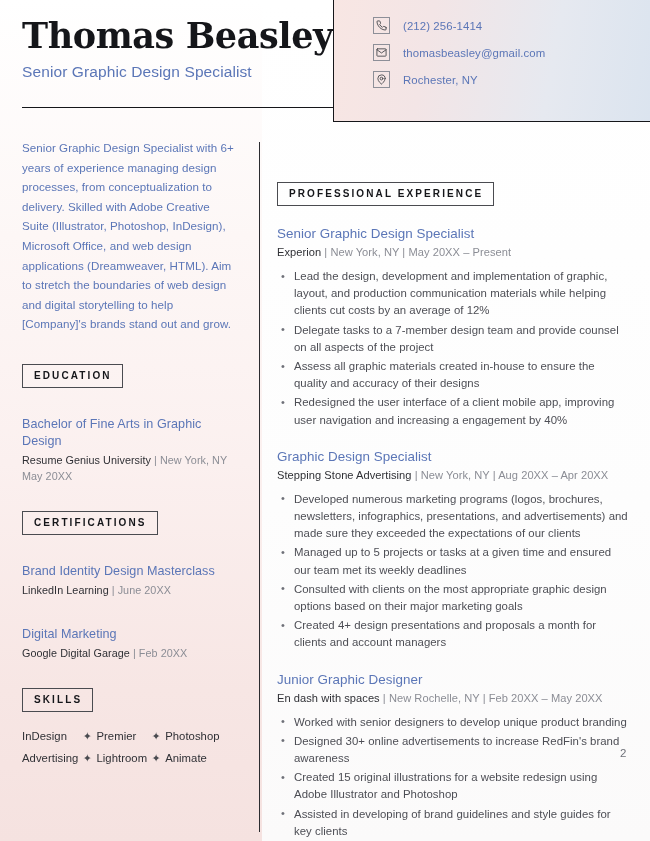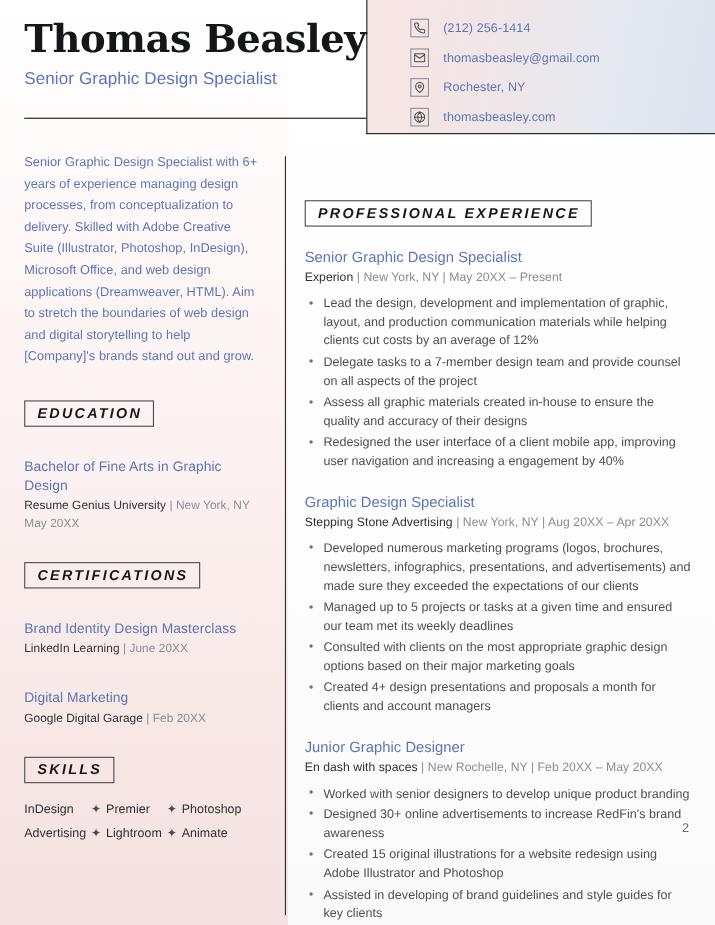--- a/index.html
+++ b/index.html
@@ -132,26 +132,25 @@
     font-size: 11.6px;
     line-height: 19.6px;
     color: #5b76b7;
     letter-spacing: 0.05px;
   }
 
   .section-box {
     display: inline-block;
     border: 1.3px solid #4a4b50;
     padding: 5px 10px 5px 11px;
-    font-size: 13px;
+    font-size: 10px;
     font-weight: bold;
     letter-spacing: 2.1px;
     color: #15161a;
     line-height: 12px;
-    font-style: italic;
   }
   .left-section { margin-top: 26px; }
   .left-section.first { margin-top: 30px; }
 
   .entry { margin-top: 16px; }
   .entry-title {
     font-size: 12.6px;
     line-height: 17px;
     color: #5b76b7;
     letter-spacing: 0.05px;
@@ -286,30 +285,20 @@
     <div class="contact-row">
       <span class="contact-icon">
         <svg width="11" height="11" viewBox="0 0 24 24" fill="none" stroke="#4a4b50" stroke-width="2" stroke-linecap="round" stroke-linejoin="round">
           <path d="M20 10c0 6-8 12-8 12s-8-6-8-12a8 8 0 0 1 16 0z"></path>
           <circle cx="12" cy="10" r="3"></circle>
         </svg>
       </span>
       <span class="contact-text">Rochester, NY</span>
     </div>
 
-    <div class="contact-row">
-      <span class="contact-icon">
-        <svg width="11" height="11" viewBox="0 0 24 24" fill="none" stroke="#4a4b50" stroke-width="2" stroke-linecap="round" stroke-linejoin="round">
-          <circle cx="12" cy="12" r="10"></circle>
-          <line x1="2" y1="12" x2="22" y2="12"></line>
-          <path d="M12 2a15.3 15.3 0 0 1 4 10 15.3 15.3 0 0 1-4 10 15.3 15.3 0 0 1-4-10 15.3 15.3 0 0 1 4-10z"></path>
-        </svg>
-      </span>
-      <span class="contact-text">thomasbeasley.com</span>
-    </div>
 
   </div>
 
   <div class="col-divider"></div>
 
   <div class="left-col">
 
     <div class="summary">Senior Graphic Design Specialist with 6+ years of experience managing design processes, from conceptualization to delivery. Skilled with Adobe Creative Suite (Illustrator, Photoshop, InDesign), Microsoft Office, and web design applications (Dreamweaver, HTML). Aim to stretch the boundaries of web design and digital storytelling to help [Company]'s brands stand out and grow.</div>
 
     <div class="left-section first">

